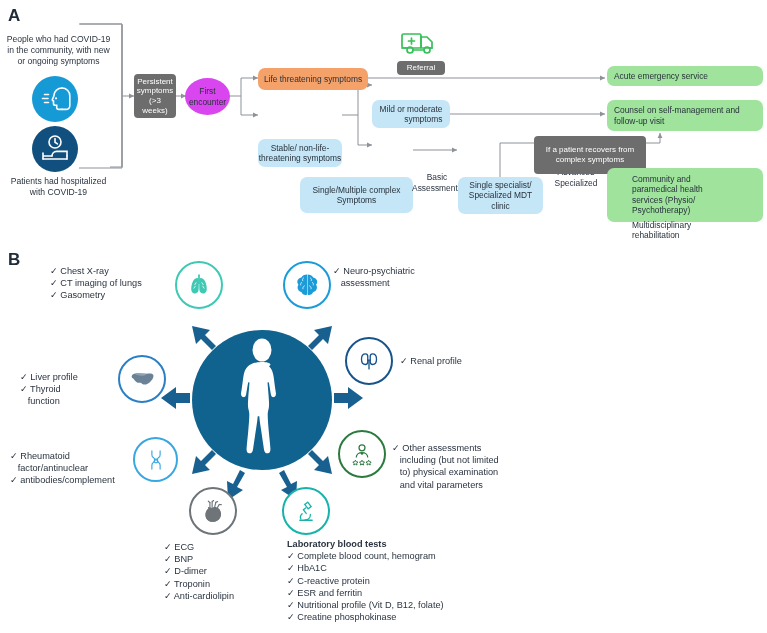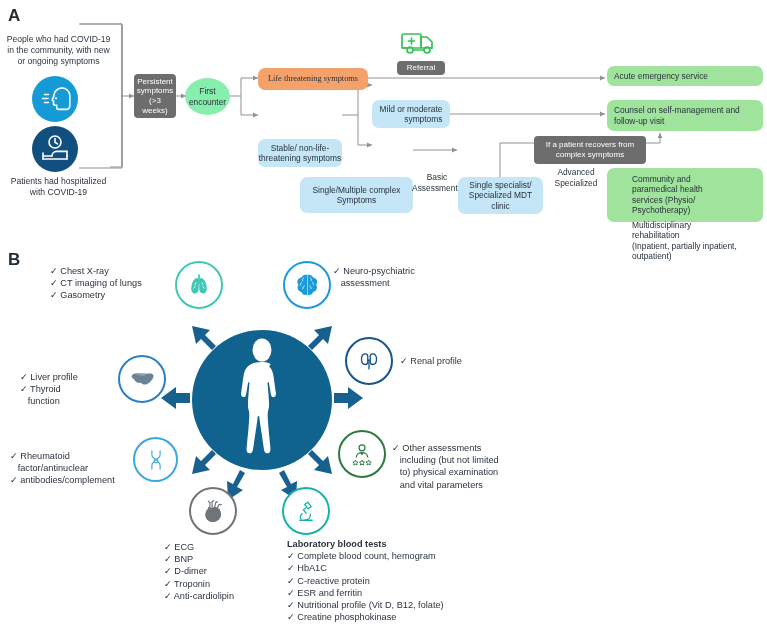--- a/index.html
+++ b/index.html
@@ -18,21 +18,21 @@
     display:flex;align-items:center;justify-content:center;
     text-align:center;line-height:1.22;
     border-radius:7px;
   }
   .box-orange{background:#f5a26a;color:#28323c;font-size:8.4px;}
   .box-blue{background:#c5e6f7;color:#28323c;font-size:8.4px;}
   .box-green{background:#9fe39c;color:#28323c;font-size:8.4px;
              justify-content:flex-start;text-align:left;padding:5px 7px;}
   .box-gray{background:#6d6d6d;color:#ffffff;font-size:8px;border-radius:4px;}
   .ellipse{
-    position:absolute;background:#86efac;color:#28323c;
+    position:absolute;background:#d946ef;color:#28323c;
     border-radius:50%;display:flex;align-items:center;justify-content:center;
     text-align:center;font-size:8.4px;line-height:1.22;
   }
   .side-label{
     position:absolute;text-align:center;font-size:8.4px;line-height:1.25;color:#2b3440;
   }
   .srctxt{position:absolute;text-align:center;font-size:8.6px;line-height:1.3;color:#2b3440;}
   .circ-icon{position:absolute;border-radius:50%;}
   svg.ov{position:absolute;left:0;top:0;width:767px;height:633px;pointer-events:none;}
   
@@ -125,21 +125,21 @@
 with COVID-19</div>
 
 <div class="boxA box-gray" style="left:134px;top:74px;width:42px;height:44px;white-space:pre-line;padding:0 2px;">Persistent
 symptoms
 (&gt;3 weeks)</div>
 
 <div class="ellipse" style="left:185px;top:78px;width:45px;height:37px;white-space:pre-line;">First
 encounter</div>
 
 <div class="boxA box-orange" style="left:176px;top:66px;width:0;height:0;"></div>
-<div class="boxA box-orange" style="left:258px;top:68px;width:110px;height:22px;font-family:Liberation Serif, serif;">Life threatening symptoms</div>
+<div class="boxA box-orange" style="left:258px;top:68px;width:110px;height:22px;">Life threatening symptoms</div>
 
 <div class="boxA box-blue" style="left:258px;top:139px;width:84px;height:28px;white-space:pre-line;">Stable/ non-life-
 threatening symptoms</div>
 
 <div class="boxA box-blue" style="left:372px;top:100px;width:78px;height:28px;white-space:pre-line;text-align:right;">Mild or moderate
 symptoms</div>
 
 <div class="boxA box-blue" style="left:300px;top:177px;width:113px;height:36px;white-space:pre-line;">Single/Multiple complex
 Symptoms</div>
 
@@ -161,34 +161,33 @@
       <path d="M10.5 12h6M13.5 9v6"></path>
       <circle cx="12" cy="21" r="3"></circle>
       <circle cx="29" cy="21" r="3"></circle>
       <path d="M15 21h11"></path>
       <path d="M4 19h5M32 19h2"></path>
     </g>
   </svg>
 </div>
 <div class="boxA box-gray" style="left:397px;top:61px;width:48px;height:14px;">Referral</div>
 
-<div class="boxA box-gray" style="left:534px;top:136px;width:112px;height:28px;white-space:pre-line;">If a patient recovers from
+<div class="boxA box-gray" style="left:534px;top:136px;width:112px;height:38px;white-space:pre-line;">If a patient recovers from
 complex symptoms</div>
 
 <div class="boxA box-green" style="left:607px;top:66px;width:156px;height:20px;align-items:center;">Acute emergency service</div>
 
 <div class="boxA box-green" style="left:607px;top:100px;width:156px;height:31px;white-space:pre-line;align-items:center;">Counsel on self-management and
 follow-up visit</div>
 
 <div class="boxA box-green" style="left:607px;top:168px;width:156px;height:54px;display:block;padding:6px 25px;">
   <div>Community and paramedical health</div>
   <div>services (Physio/ Psychotherapy)</div>
   <div style="height:5px"></div>
   <div>Multidisciplinary rehabilitation</div>
-  <div>(Inpatient, partially inpatient, outpatient)</div>
 </div>
 
 <div class="abs panel-letter" style="left:8px;top:250px;">B</div>
 
 <div class="bigcircle" style="left:192px;top:330px;width:140px;height:140px;"></div>
 <div class="abs" style="left:232px;top:337px;width:60px;height:126px;">
   <svg viewBox="0 0 60 126" width="60" height="126">
     <g fill="#ffffff">
       <ellipse cx="30" cy="13" rx="9.5" ry="11.5"></ellipse>
       <path d="M30 25c-6 0-11 1.6-14 4.2-2.6 2.2-4 6-4.6 10.2-.7 4.8-1.4 11-2.2 15.8-.5 3 .3 4.6 1.9 4.9 1.6.3 2.7-.8 3.1-3.2.7-3.8 1.4-8.6 2-11.6l1.3.3c-.4 4.8-1.1 12.4-1.4 17.6-.2 3.6-.3 6 .2 8.2.4 1.8 1 3.5 1 5.8 0 4.4-.6 11.6-1.1 17.4-.5 5.6-1.3 12.2-1.6 16.6-.2 3 .4 4.8 2.6 5.1 2.3.3 3.4-1.2 3.9-4.4.8-5.4 2.2-14.8 3.1-20.8.7-4.6 1.3-8.6 1.5-11.8h1.6c.2 3.2.8 7.2 1.5 11.8.9 6 2.3 15.4 3.1 20.8.5 3.2 1.6 4.7 3.9 4.4 2.2-.3 2.8-2.1 2.6-5.1-.3-4.4-1.1-11-1.6-16.6-.5-5.8-1.1-13-1.1-17.4 0-2.3.6-4 1-5.8.5-2.2.4-4.6.2-8.2-.3-5.2-1-12.8-1.4-17.6l1.3-.3c.6 3 1.3 7.8 2 11.6.4 2.4 1.5 3.5 3.1 3.2 1.6-.3 2.4-1.9 1.9-4.9-.8-4.8-1.5-11-2.2-15.8-.6-4.2-2-8-4.6-10.2C41 26.6 36 25 30 25z"></path>

